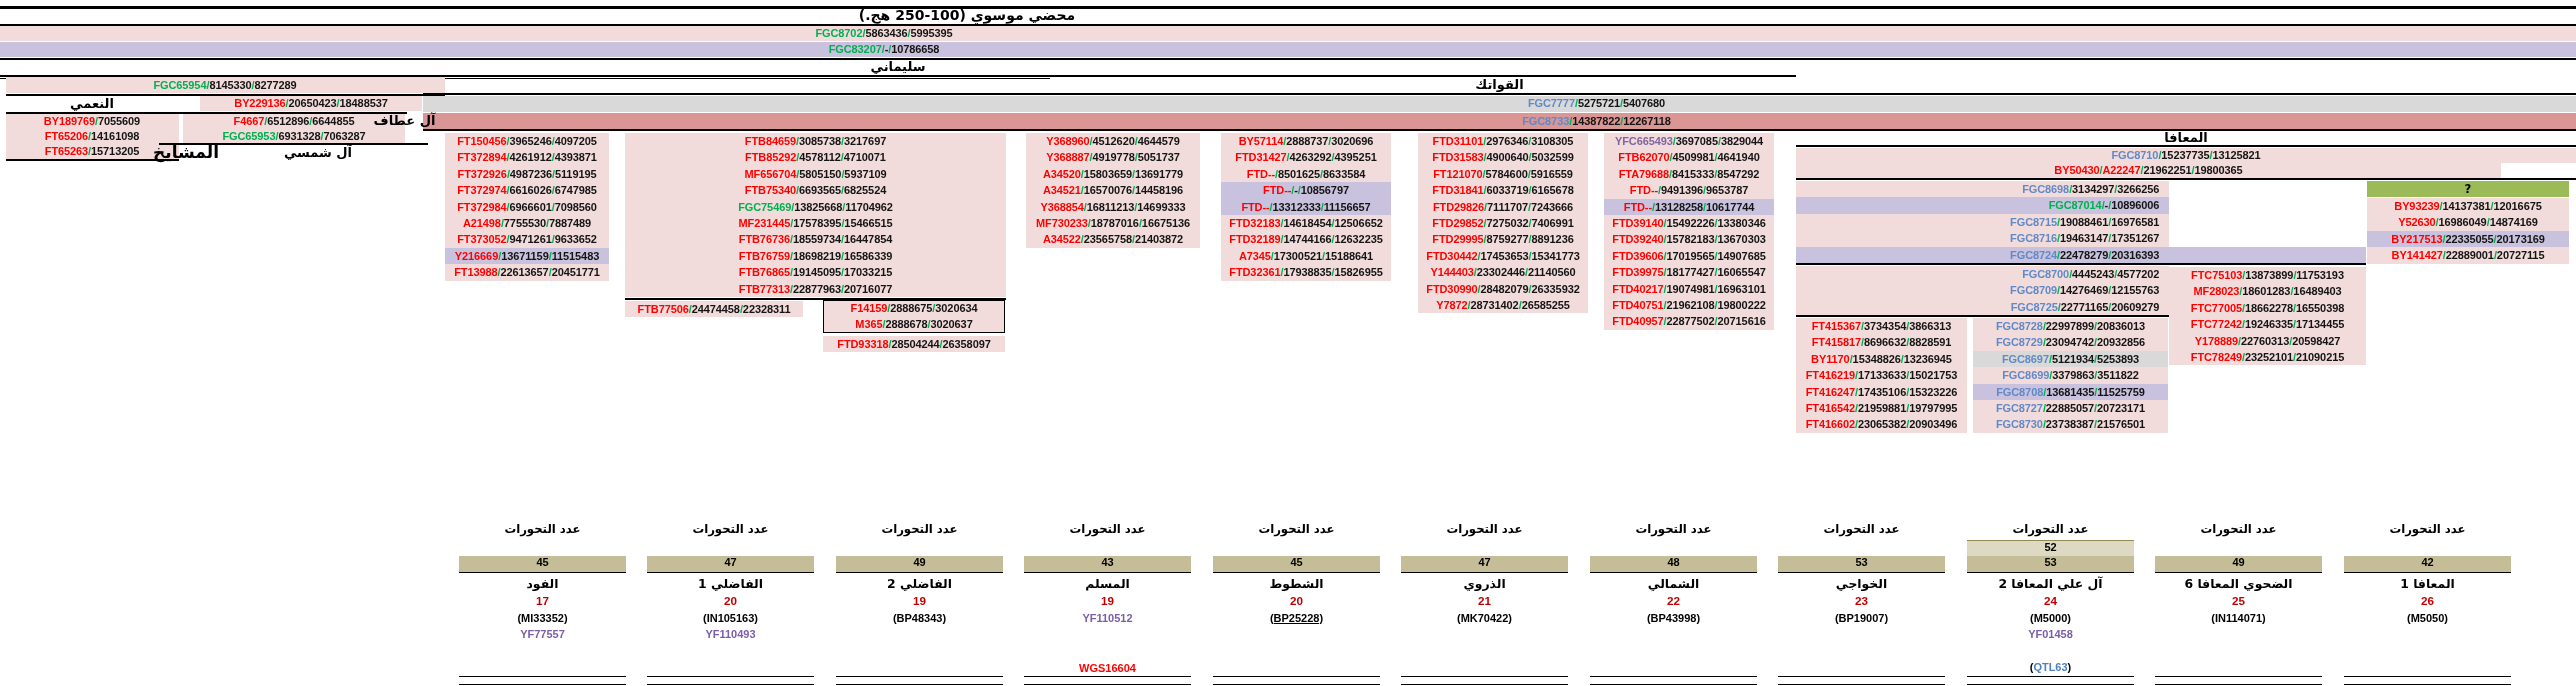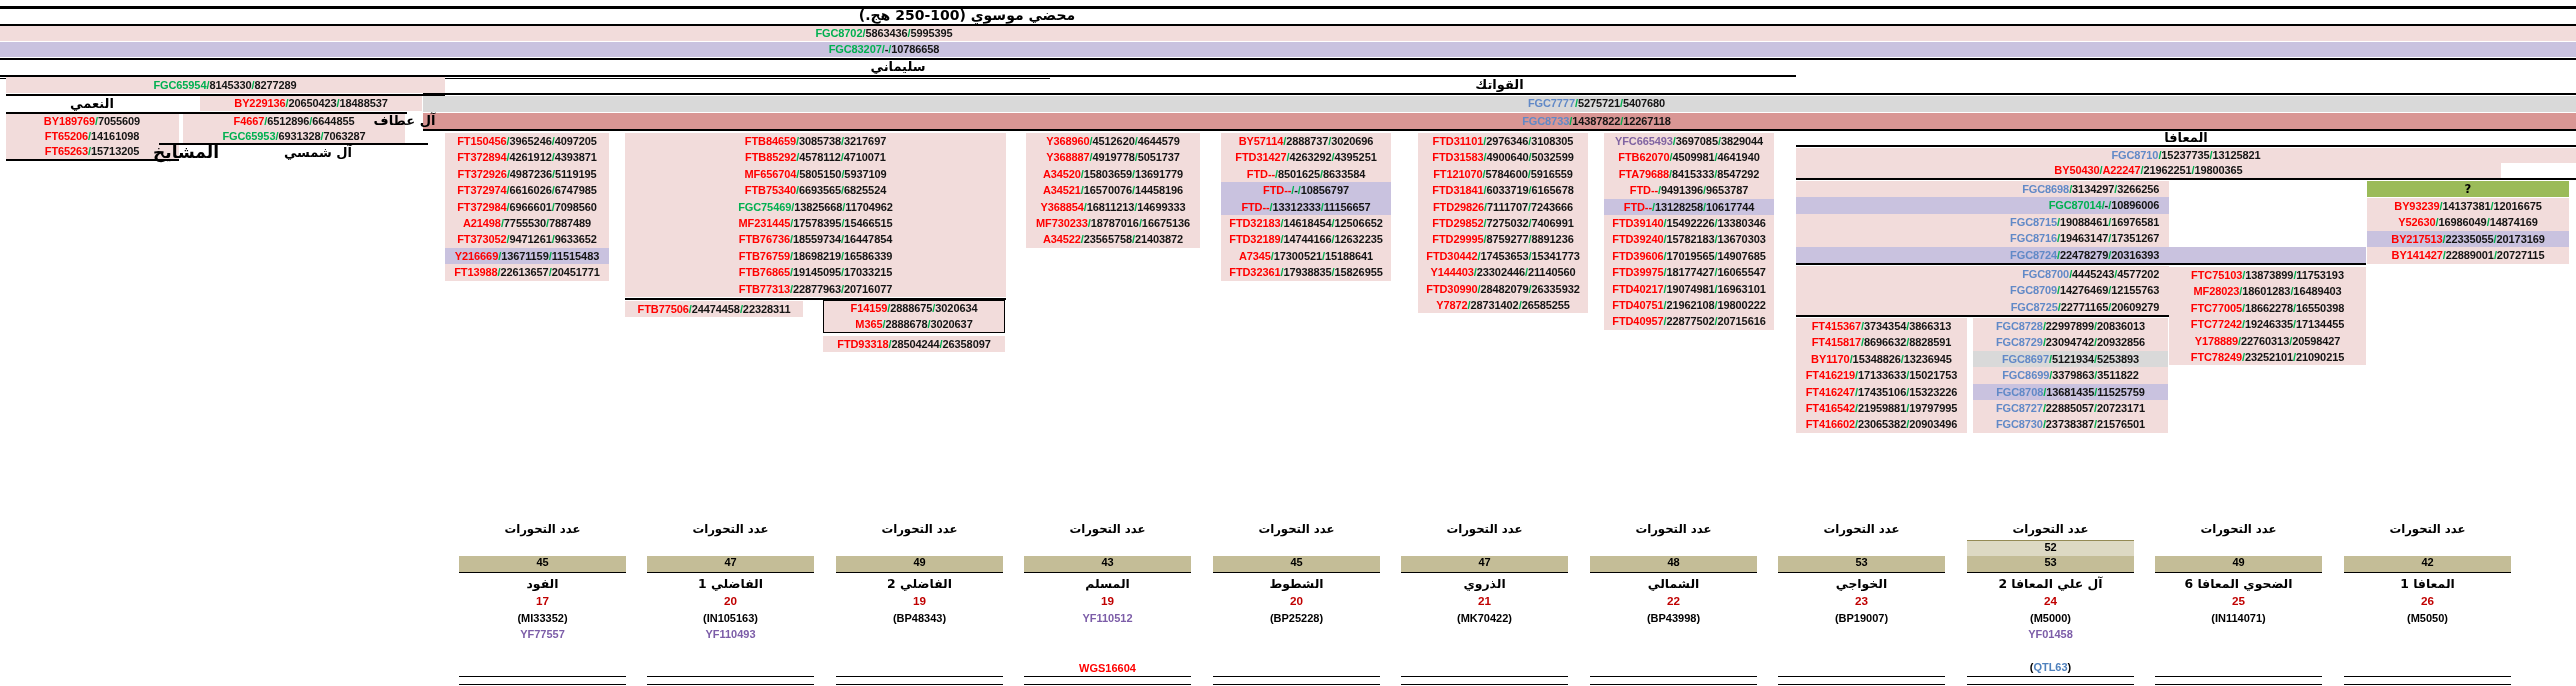--- a/index.html
+++ b/index.html
@@ -261,21 +261,21 @@
         <div class="bslot byf" style="top: 93px;">YF110512</div>
         <div class="bslot bextra" style="top: 109px;">WGS16604</div>
         <div class="bline"></div>
         <div class="bline2"></div>
       </div>
       <div class="bgroup" style="left: 1213px;">
         <div class="bhead">عدد التحورات</div>
         <div class="bcount">45</div>
         <div class="bname ar">الشطوط</div>
         <div class="bnum">20</div>
-        <div class="bslot " style="top: 93px;">(BP25228)</div>
+        <div class="bslot " style="top: 93px; text-decoration: underline;">(BP25228)</div>
         <div class="bline"></div>
         <div class="bline2"></div>
       </div>
       <div class="bgroup" style="left: 1401px;">
         <div class="bhead">عدد التحورات</div>
         <div class="bcount">47</div>
         <div class="bname ar">الذروي</div>
         <div class="bnum">21</div>
         <div class="bslot " style="top: 93px;">(MK70422)</div>
         <div class="bline"></div>

